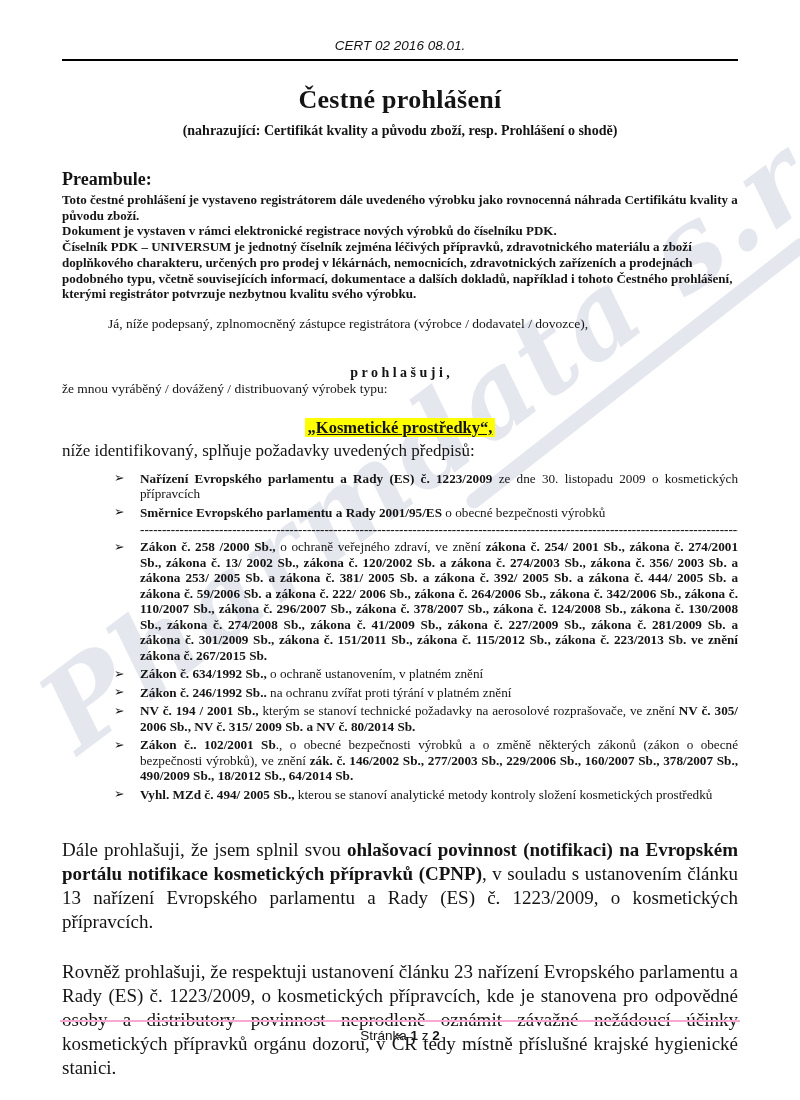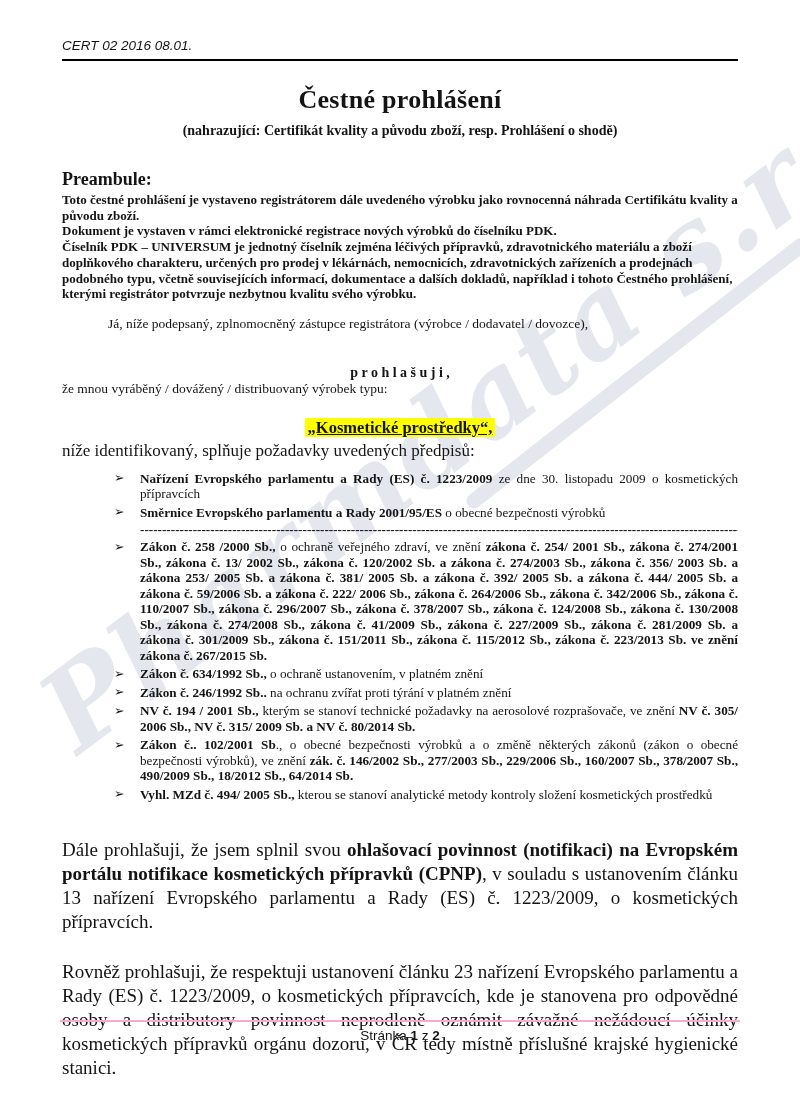--- a/index.html
+++ b/index.html
@@ -11,21 +11,21 @@
     font-family: "Liberation Serif", serif;
     position: relative;
     overflow: hidden;
   }
   .page { position: relative; z-index: 1; padding: 0 62px; }
 
   
   .doc-header {
     padding-top: 38px; padding-bottom: 6px;
     border-bottom: 2px solid #000;
-    text-align: left;
+    text-align: center;
     font-family: "Liberation Sans", sans-serif;
     font-style: italic;
     font-size: 13.5px;
   }
 
   .title {
     margin: 24px 0 8px 0;
     text-align: center;
     font-size: 26px;
     font-weight: bold;

